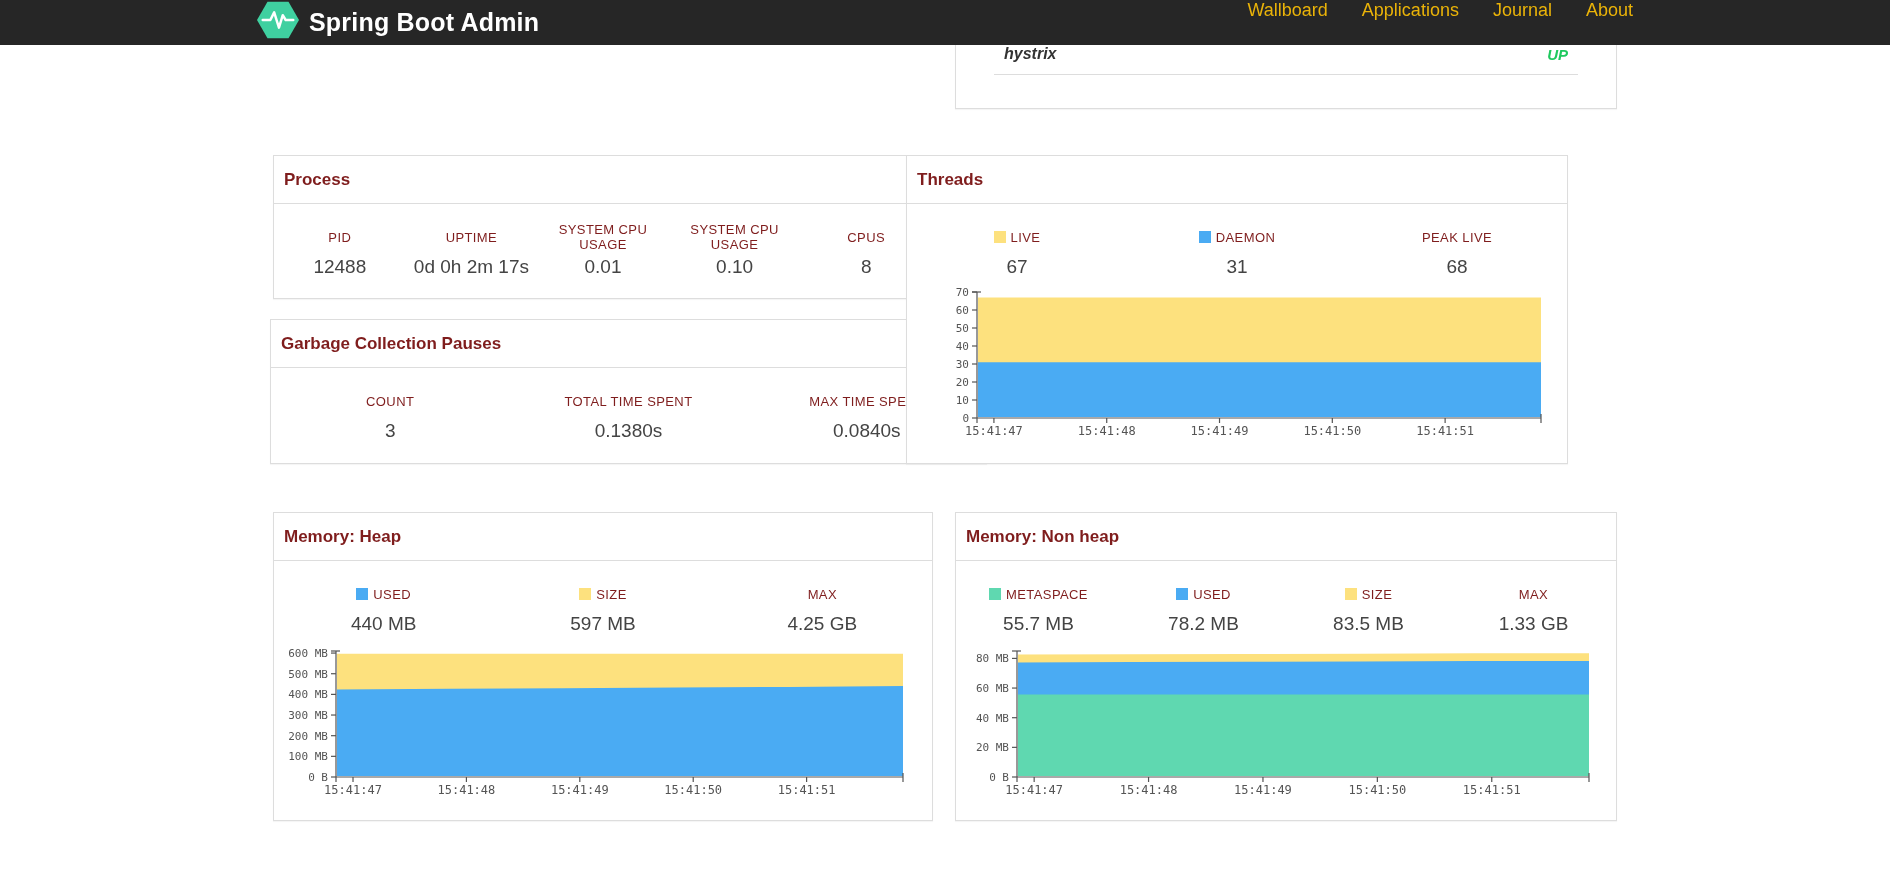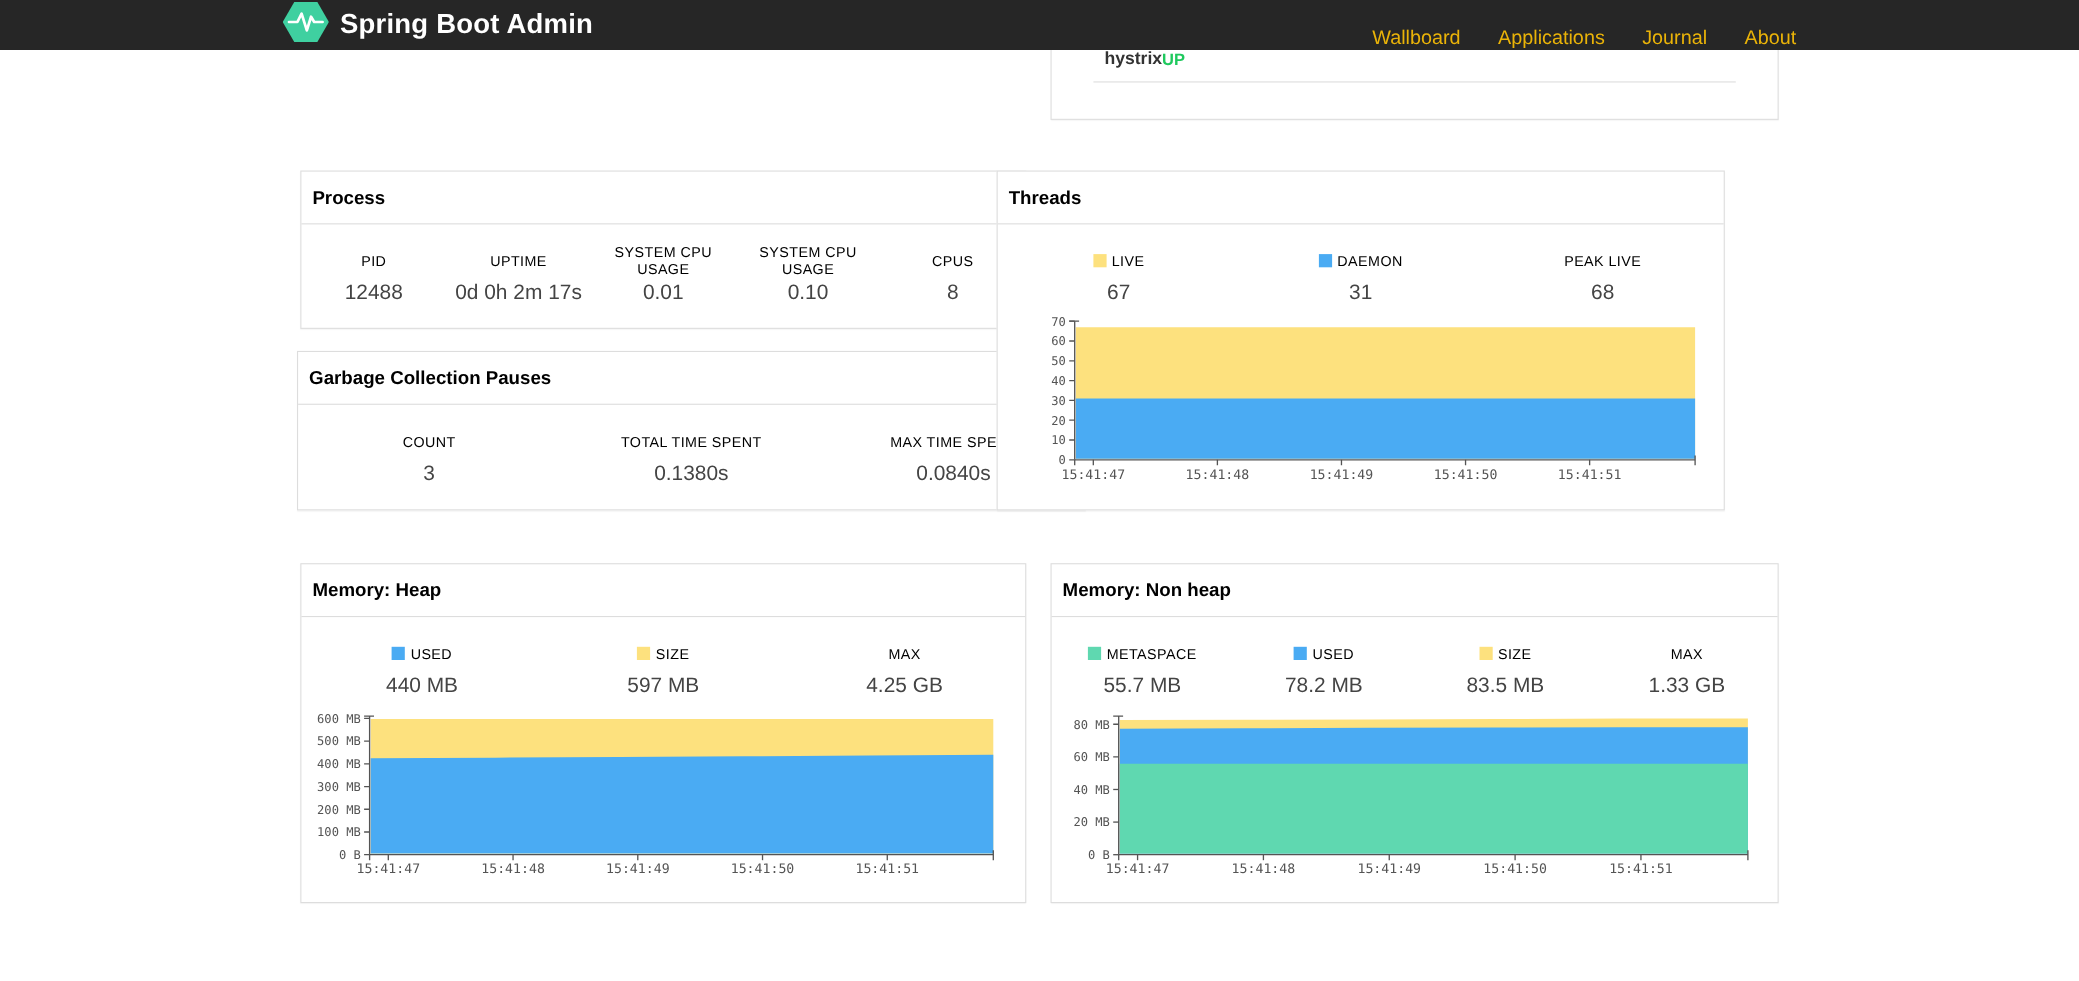--- a/index.html
+++ b/index.html
@@ -8,57 +8,57 @@
     width:1890px; height:892px; overflow:hidden;
     font-family:"Liberation Sans", sans-serif; color:#333;
   }
   
   .navbar {
     position:fixed; top:0; left:0; width:1890px; height:45px;
     background:#262626; z-index:50;
   }
   .navbar-inner {
     width:1376px; height:100%; margin:0 auto;
-    display:flex; align-items:flex-end; justify-content:space-between;
+    display:flex; align-items:flex-start; justify-content:space-between;
   }
   .brand { display:flex; align-items:center; gap:10px; cursor:pointer; }
   .brand-title { color:#fff; font-size:25px; font-weight:bold; letter-spacing:.2px; }
   .nav-items { display:flex; gap:34px; }
   .nav-item { color:#eab308; font-size:18px; cursor:pointer; }
   
   .page { position:relative; width:1890px; height:892px; overflow:hidden; }
   .card {
     position:absolute; background:#fff; border:1px solid #ddd;
     box-shadow:0 1px 1px rgba(0,0,0,.04);
   }
   .card-heading {
     height:48px; line-height:47px; padding:0 10px;
-    font-size:17px; font-weight:bold; color:#000000;
+    font-size:17px; font-weight:bold; color:#7f1d1d;
     border-bottom:1px solid #ddd;
   }
   #card-app { left:955px; top:-62px; width:662px; height:171px; z-index:1;
     display:flex; flex-direction:column; justify-content:flex-end; }
   .app-row {
     margin:0 38px 33px; height:41px; padding:0 10px;
-    display:flex; align-items:center; 
-    border-bottom:1px solid #ddd; cursor:pointer;
+    display:flex; align-items:center; justify-content:space-between;
+    border-bottom:1px solid #ddd; cursor:pointer;font-style:italic;
   }
   .app-name { font-size:16px; font-weight:bold; color:#333; }
   .app-status { font-size:15px; font-weight:bold; }
   #card-process { left:273px; top:155px; width:660px; height:144px; }
   #card-gc      { left:270px; top:319px; width:717px; height:145px; }
   #card-threads { left:906px; top:155px; width:662px; height:309px; }
   #card-heap    { left:273px; top:512px; width:660px; height:309px; }
   #card-nonheap { left:955px; top:512px; width:662px; height:309px; }
   
   .metrics { display:flex; margin-top:24px; }
   .metric { flex:1; text-align:center; }
   .metric-label {
     height:18px; display:flex; align-items:center; justify-content:center; gap:5px;
-    font-size:13px; color:#000000; letter-spacing:.4px;text-align:center;
+    font-size:13px; color:#7f1d1d; letter-spacing:.4px;text-align:center;
   }
   .metric-value { font-size:19px; color:#444; margin-top:8px; line-height:26px; }
   .swatch { width:12px; height:12px; display:inline-block; }
   
   .chart { margin-top:6px; }
   #card-threads .chart { padding-left:24px; }
   #card-heap .chart, #card-nonheap .chart { padding-left:14px; margin-top:8px; }
   svg text { font-family:"DejaVu Sans Mono", monospace; fill:#545454; }
 </style>
 </head>

